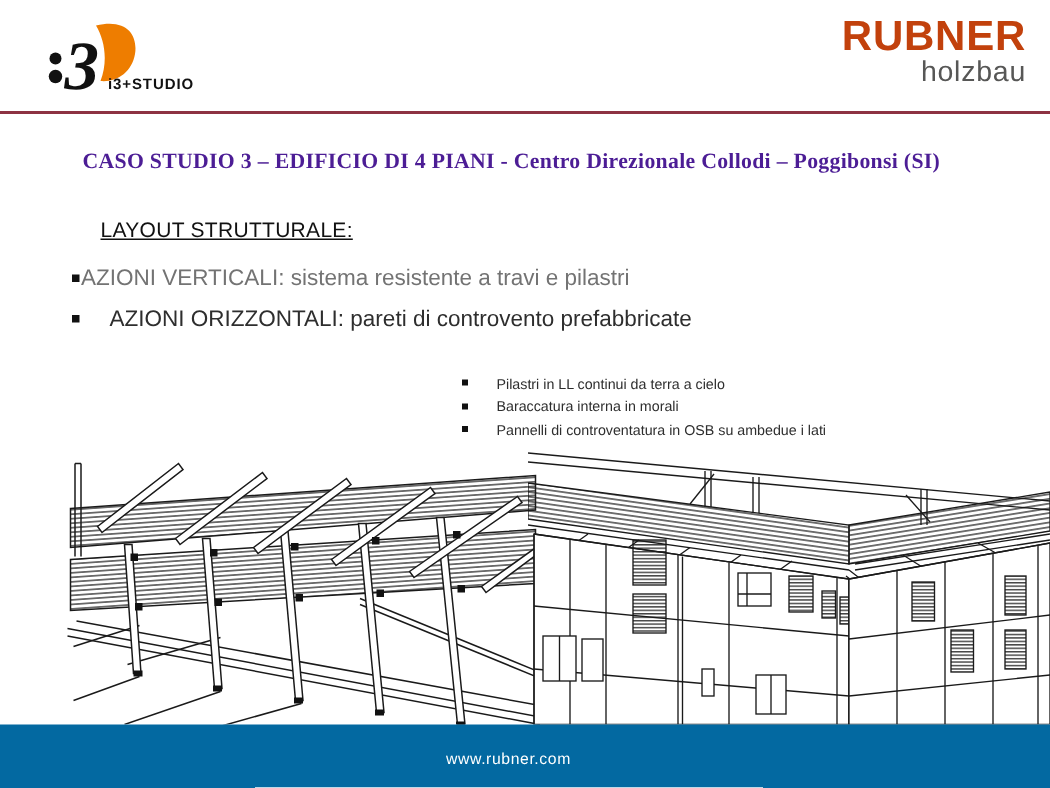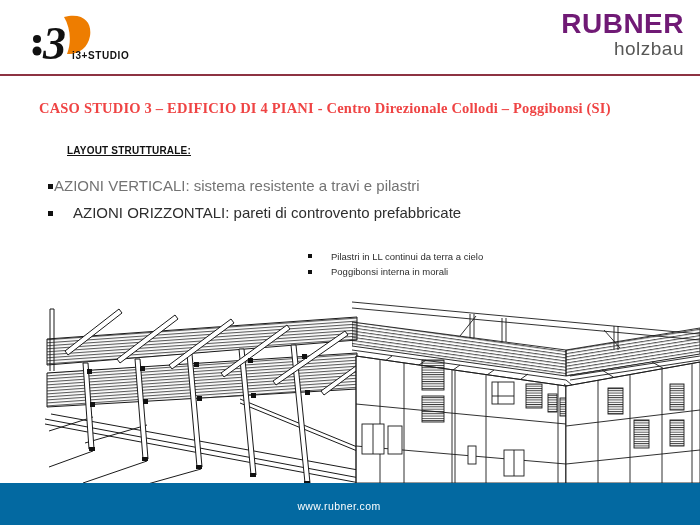--- a/index.html
+++ b/index.html
@@ -4,32 +4,32 @@
 <style>
   html,body{margin:0;padding:0;background:#ffffff;}
   #slide{
     position:relative;width:700px;height:525px;background:#ffffff;overflow:hidden;
     font-family:"Liberation Sans",sans-serif;color:#1a1a1a;
   }
   
   #header{position:absolute;left:0;top:0;width:700px;height:74px;border-bottom:2px solid #8d3242;background:#fff;}
   #studio-logo{position:absolute;left:30px;top:14px;width:130px;height:50px;}
   #rubner-logo{position:absolute;right:16px;top:10px;display:flex;flex-direction:column;align-items:flex-end;line-height:1;}
-  #rubner-name{font-weight:bold;font-size:28px;letter-spacing:.5px;color:#701a75;}
+  #rubner-name{font-weight:bold;font-size:28px;letter-spacing:.5px;color:#c2410c;}
   #rubner-sub{font-size:19px;color:#575756;margin-top:1px;letter-spacing:.5px;}
   
   #title{
-    position:absolute;left:39px;top:100px;width:630px;
+    position:absolute;left:55px;top:100px;width:630px;
     font-family:"Liberation Serif",serif;font-weight:bold;font-size:14.5px;
-    letter-spacing:.2px;color:#ef4444;white-space:nowrap;
+    letter-spacing:.2px;color:#4c1d95;white-space:nowrap;
   }
   
   #layout-heading{
     position:absolute;left:48px;top:145px;
-    font-weight:bold;font-size:10px;text-decoration:underline;letter-spacing:.2px;color:#111;padding-left:19px;
+    font-weight:normal;font-size:14px;text-decoration:underline;letter-spacing:.2px;color:#111;padding-left:19px;
   }
   .bullet-line{position:absolute;left:48px;font-size:15px;color:#737373;white-space:nowrap;}
   #bullet-vertical{top:177px;}
   #bullet-horizontal{top:204px;color:#2e2e2e;filter:blur(.3px);}
   .sq{display:inline-block;width:5px;height:5px;background:#111;vertical-align:middle;margin-bottom:2px;}
   #bullet-vertical .sq{margin-right:1px;}
   #bullet-horizontal .sq{margin-right:20px;}
   #sub-list{position:absolute;left:295px;top:236px;list-style:none;margin:13px;padding:0;
     font-size:9.5px;color:#2e2e2e;filter:blur(.25px);}
   #sub-list li{height:15.3px;line-height:15.3px;white-space:nowrap;}
@@ -67,21 +67,22 @@
   <div id="layout-heading">LAYOUT STRUTTURALE:</div>
 
   <div class="bullet-line" id="bullet-vertical">
     <span class="sq"></span><span>AZIONI VERTICALI: sistema resistente a travi e pilastri</span>
   </div>
   <div class="bullet-line" id="bullet-horizontal">
     <span class="sq"></span><span>AZIONI ORIZZONTALI: pareti di controvento prefabbricate</span>
   </div>
   <ul id="sub-list">
     <li><span class="sq"></span><span>Pilastri in LL continui da terra a cielo</span></li>
-    <li><span class="sq"></span><span>Poggibonsi interna in morali</span></li>
+    <li><span class="sq"></span><span>Baraccatura interna in morali</span></li>
+    <li><span class="sq"></span><span>Pannelli di controventatura in OSB su ambedue i lati</span></li>
   </ul>
 
   <svg id="drawing-left" class="drawing" viewBox="0 0 325 176">
     <defs>
       <pattern id="hatch1" width="6" height="3" patternUnits="userSpaceOnUse" patternTransform="rotate(-4)">
         <line x1="0" y1="0.6" x2="6" y2="0.6" stroke="#1a1a1a" stroke-width="0.8"></line>
       </pattern>
     </defs>
     <g stroke="#1a1a1a" stroke-width="1" fill="none">
 

